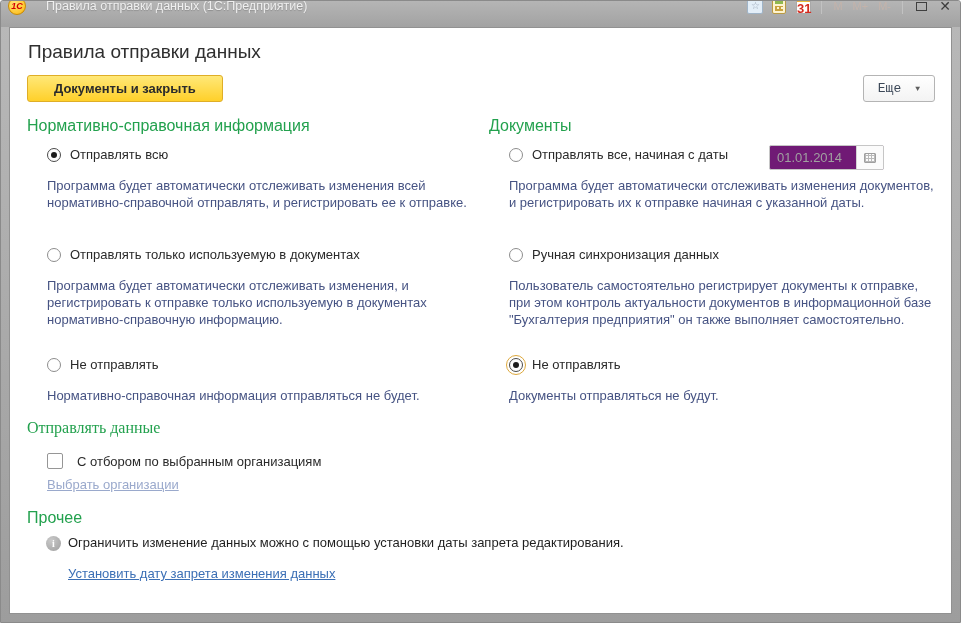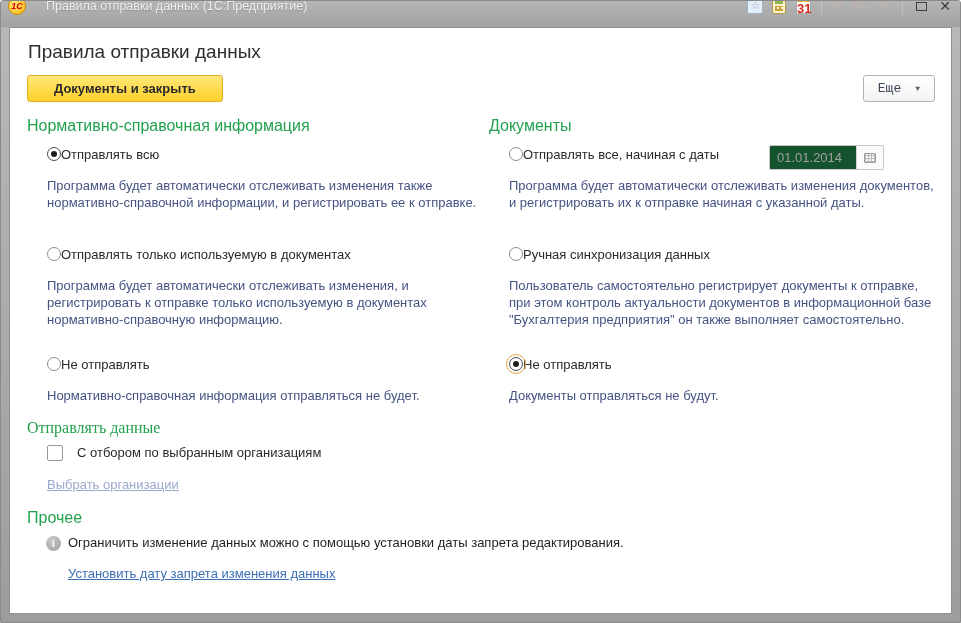--- a/index.html
+++ b/index.html
@@ -76,53 +76,53 @@
 
   
   .twocol { display:grid; grid-template-columns:462px 1fr; }
   h2.sec { font-size:16px; font-weight:400; color:#23a14e; }
   .r-head { height:33px; padding-top:3px; }
   .r-radio { height:30px; display:flex; align-items:flex-start; padding-left:20px; position:relative; }
   .r-desc-a { height:70px; }
   .r-desc-b { height:80px; }
   .r-desc-c { height:28px; }
   .desc { color:#465383; line-height:17px; padding-left:20px; max-width:478px; }
-  .radio-opt { display:flex; cursor:pointer; }
+  .radio-opt { display:flex; align-items:center; gap:9px; cursor:pointer; }
   .radio {
     width:14px; height:14px; border-radius:50%;
     border:1px solid #8d8d8d; background:#fff; position:relative; flex:0 0 auto;
   }
   .radio.sel { border-color:#4b4b4b; }
   .radio.sel::after {
     content:""; position:absolute; left:3px; top:3px; width:6px; height:6px;
     border-radius:50%; background:#1d1d1d;
   }
   .focus-box { outline:1px solid #dda83c; outline-offset:2px; }
   .radio-label { color:#2a2a2a; }
 
   .date-wrap {
     position:absolute; left:280px; top:-2px;
     display:flex; align-items:stretch;
-    border:1px solid #c6c6c6; border-radius:2px; background:#14532d; height:25px;
+    border:1px solid #c6c6c6; border-radius:2px; background:#701a75; height:25px;
   }
   .date-input {
     border:none; outline:none; width:86px; padding:0 7px;
     font-family:inherit; font-size:13px; color:#a0a0a0; background:transparent;
   }
   .date-btn {
     width:27px; border-left:1px solid #d4d4d4; background:#fbfbfb;
     display:flex; align-items:center; justify-content:center; cursor:pointer;
   }
   .cal-glyph { width:12px; height:10px; border:1px solid #9f9f9f; border-radius:1px;
                background:repeating-linear-gradient(90deg,#b9b9b9 0 1px,transparent 1px 3px),
                           repeating-linear-gradient(0deg,#b9b9b9 0 1px,transparent 1px 3px); }
 
   
   .r-h2 { height:30px; padding-top:4px;font-family:Liberation Serif, serif; }
-  .check-row { height:32px; display:flex; padding-left:20px; }
+  .check-row { height:32px; display:flex; align-items:center; padding-left:20px; }
   .checkbox { width:16px; height:16px; border:1px solid #969696; border-radius:2px; background:#fff;
               margin-right:14px; flex:0 0 auto; cursor:pointer; }
   .link-row { height:30px; padding-left:20px; }
   .link { color:#3b6fb5; text-decoration:underline; cursor:pointer; }
   .link.disabled { color:#9aa9cc; }
   .r-other { height:28px; padding-top:2px; }
   .info-row { height:31px; display:flex; align-items:flex-start; gap:7px; padding-left:19px; color:#1f1f1f; }
   .info-ico { width:15px; height:15px; border-radius:50%; flex:0 0 auto; margin-top:1px;
               background:radial-gradient(circle at 35% 30%, #c9c9c9, #9e9e9e);
               color:#fff; font-size:10px; font-weight:bold; font-family:"Liberation Serif",serif;
@@ -188,21 +188,21 @@
           <span class="radio-label">Отправлять все, начиная с даты</span>
         </div>
         <div class="date-wrap">
           <input class="date-input" value="01.01.2014" style="">
           <div class="date-btn">
             <span class="cal-glyph"></span>
           </div>
         </div>
       </div>
 
-      <p class="desc r-desc-a">Программа будет автоматически отслеживать изменения также нормативно-справочной информации, и регистрировать ее к отправке.</p>
+      <p class="desc r-desc-a">Программа будет автоматически отслеживать изменения всей нормативно-справочной отправлять, и регистрировать ее к отправке.</p>
       <p class="desc r-desc-a">Программа будет автоматически отслеживать изменения документов, и регистрировать их к отправке начиная с указанной даты.</p>
 
       <div class="r-radio">
         <div class="radio-opt">
           <span class="radio"></span>
           <span class="radio-label">Отправлять только используемую в документах</span>
         </div>
       </div>
       <div class="r-radio">
         <div class="radio-opt">

